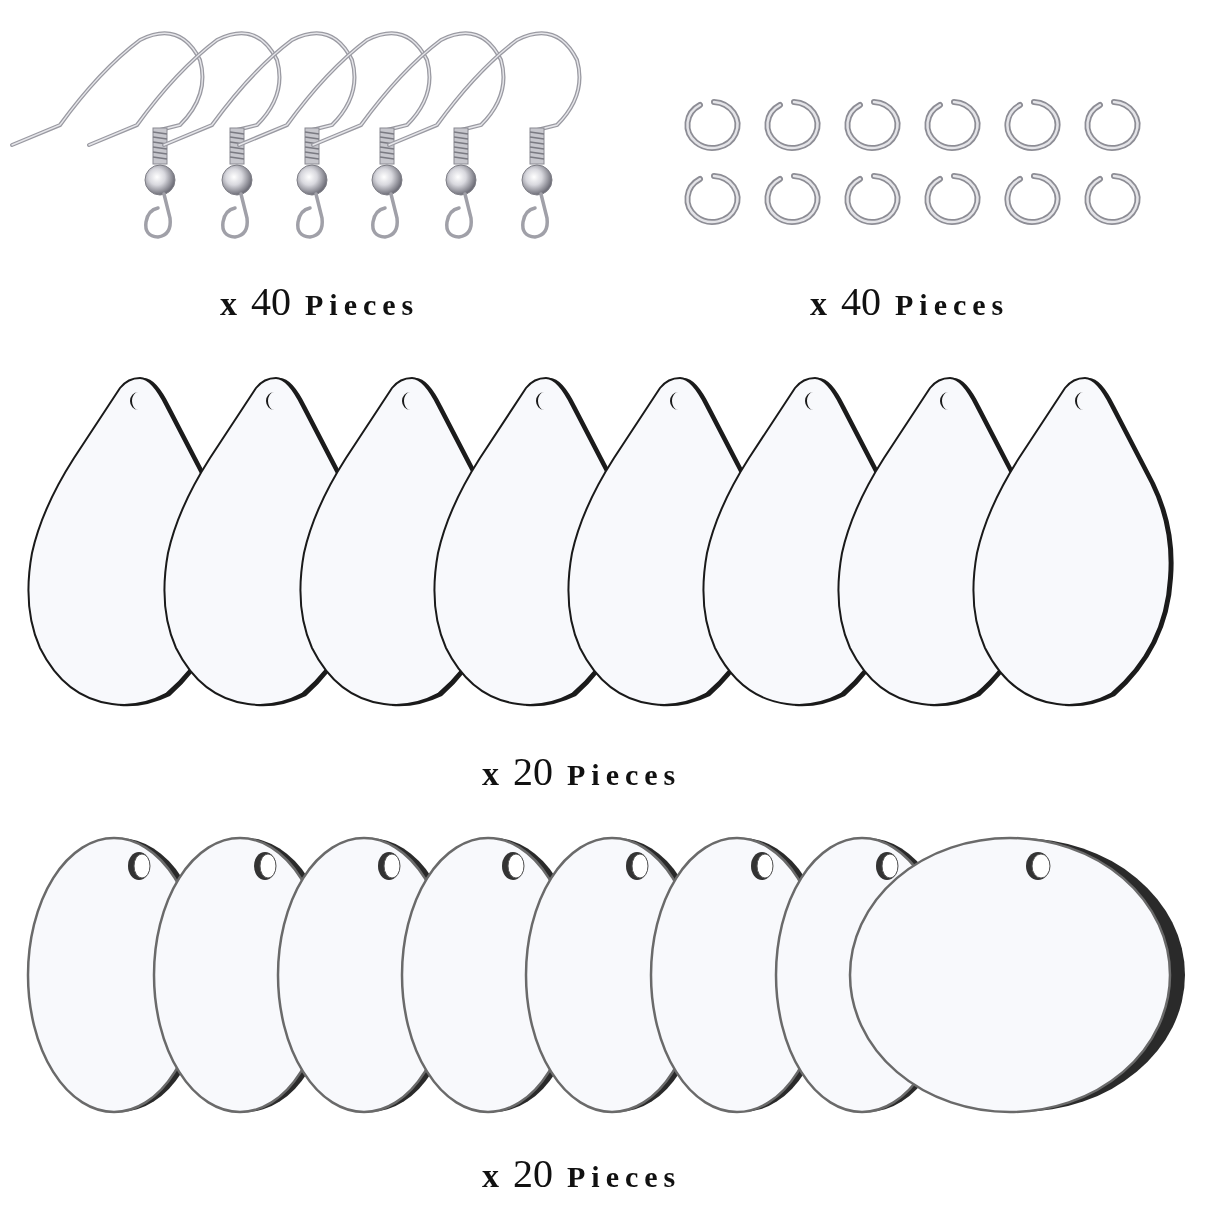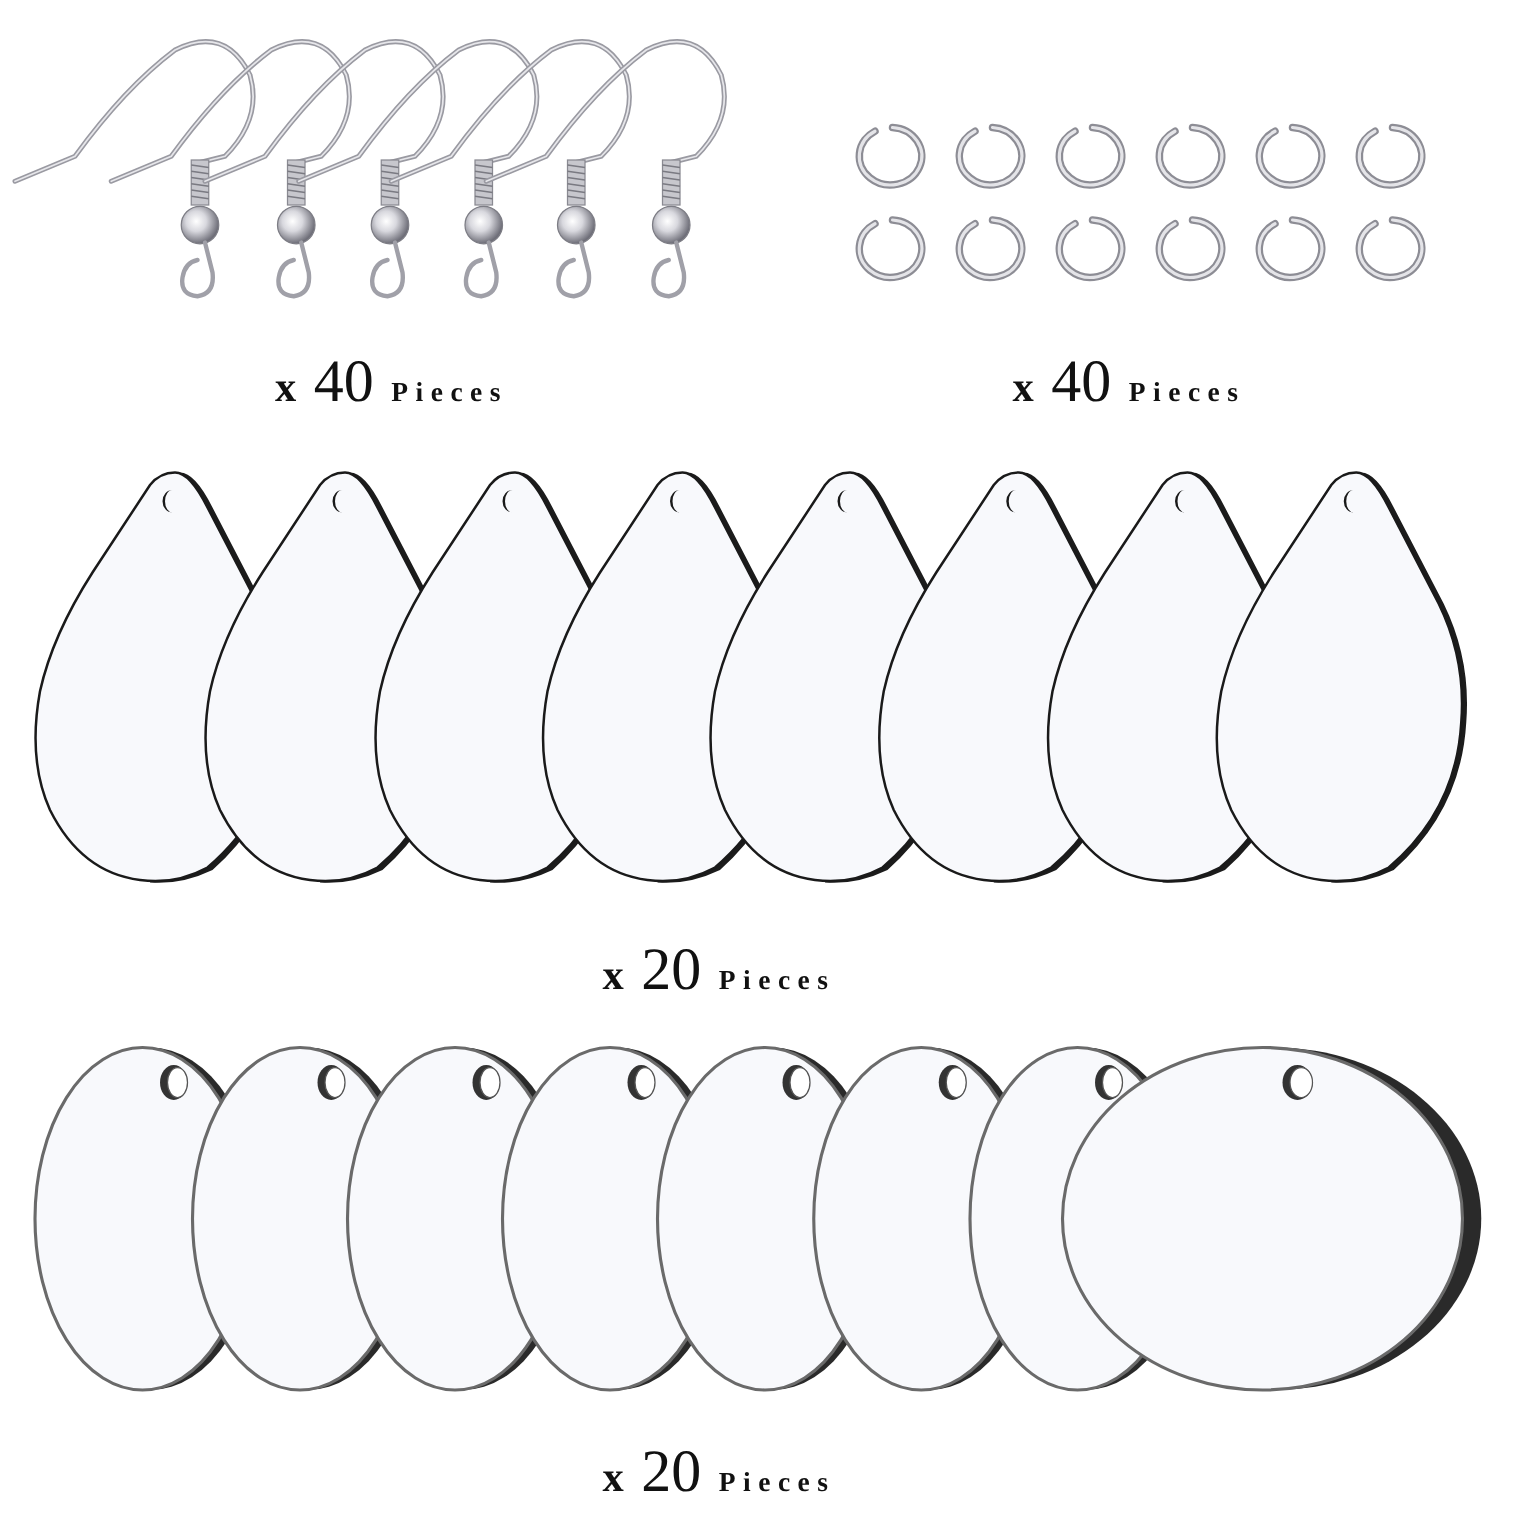--- a/index.html
+++ b/index.html
@@ -6,22 +6,22 @@
   body { width: 1214px; height: 1214px; position: relative; overflow: hidden; font-family: "DejaVu Serif", serif; }
   .layer { position: absolute; left: 0; top: 0; }
   .label {
     position: absolute;
     font-family: "Liberation Serif", "DejaVu Serif", serif;
     color: #111;
     white-space: nowrap;
     font-weight: bold;
   }
   .label .x { font-size: 34px; letter-spacing: 2px; }
-  .label .num { font-size: 48px; font-weight: normal; margin: 0 10px 0 8px; }
-  .label .word { font-size: 22px; letter-spacing: 6px; }
+  .label .num { font-size: 40px; font-weight: normal; margin: 0 10px 0 8px; }
+  .label .word { font-size: 30px; letter-spacing: 6px; }
 </style>
 </head>
 <body>
 
 <svg class="layer" width="1214" height="1214" viewBox="0 0 1214 1214">
   <defs>
     <radialGradient id="ball" cx="40%" cy="40%" r="60%">
       <stop offset="0%" stop-color="#ffffff"></stop>
       <stop offset="45%" stop-color="#d8d8de"></stop>
       <stop offset="100%" stop-color="#6e6e78"></stop>

